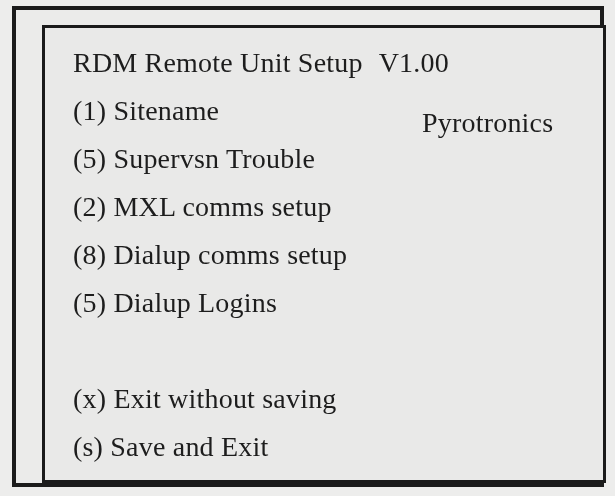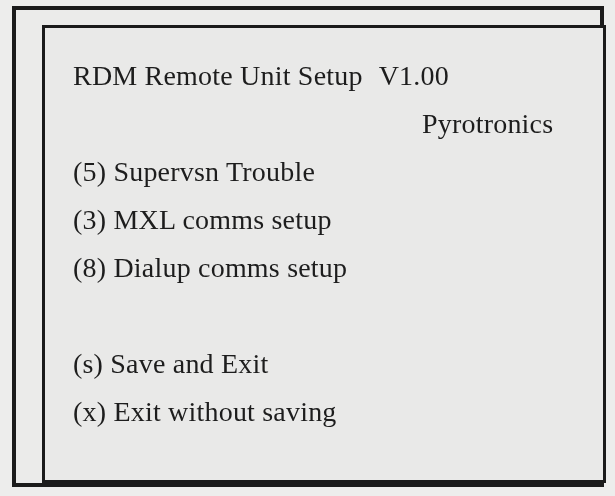--- a/index.html
+++ b/index.html
@@ -33,78 +33,83 @@
     border: 3px solid #1b1b1b;
     box-sizing: border-box;
     background: #e9e9e8;
   }
   .content {
     position: absolute;
     left: 0;
     top: 0;
     right: 0;
     bottom: 0;
-    padding: 24px 0 0 28px;
+    padding: 11px 0 0 28px;
     font-size: 28px;
     line-height: 48px;
     color: #1d1d1d;
     letter-spacing: 0.2px;
   }
   .row {
     position: relative;
     height: 48px;
     white-space: nowrap;
   }
   .row .value {
     position: absolute;
     left: 349px;
-    top: 0;
+    top: 12px;
   }
   .title-row .version {
     margin-left: 16px;
   }
   .spacer {
     height: 48px;
   }
 </style>
 </head>
 <body>
 
 <div class="outer-frame">
   <div class="inner-frame">
     <div class="content">
 
       <div class="row title-row">
         <span>RDM Remote Unit Setup</span><span class="version">V1.00</span>
       </div>
 
       <div class="row">
+        <span>(1) Sitename</span>
         <span class="value">Pyrotronics</span>
       </div>
 
       <div class="row">
         <span>(5) Supervsn Trouble</span>
       </div>
 
       <div class="row">
-        <span>(3) MXL comms setup</span>
+        <span>(2) MXL comms setup</span>
         <span class="value"></span>
       </div>
 
       <div class="row">
         <span>(8) Dialup comms setup</span>
         <span class="value"></span>
       </div>
 
+      <div class="row">
+        <span>(5) Dialup Logins</span>
+        <span class="value"></span>
+      </div>
 
       <div class="spacer"></div>
 
       <div class="row">
-        <span>(s) Save and Exit</span>
+        <span>(x) Exit without saving</span>
       </div>
 
       <div class="row">
-        <span>(x) Exit without saving</span>
+        <span>(s) Save and Exit</span>
       </div>
 
     </div>
   </div>
 </div>
 
 </body></html>

